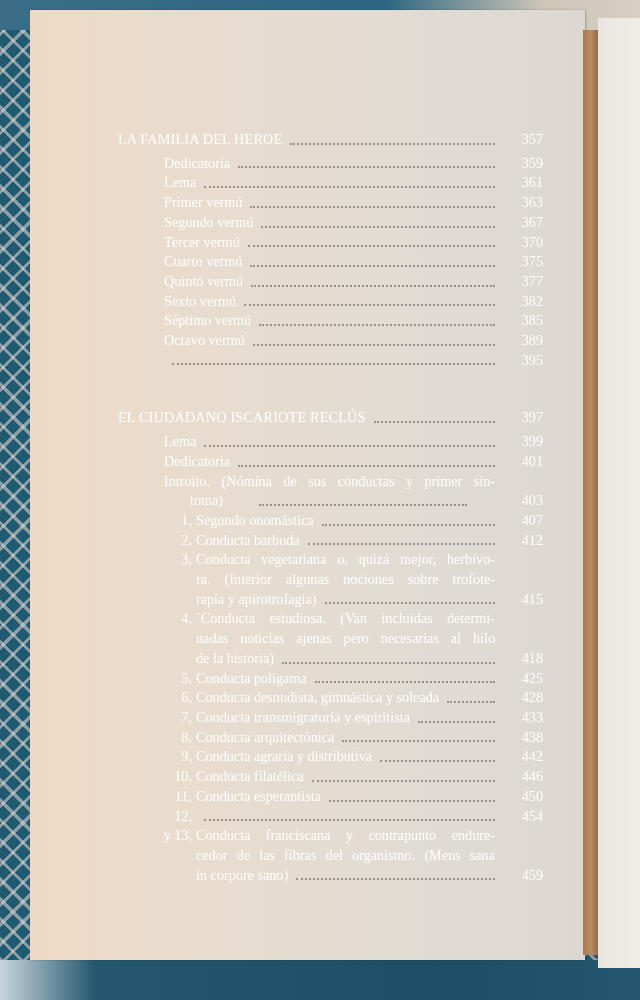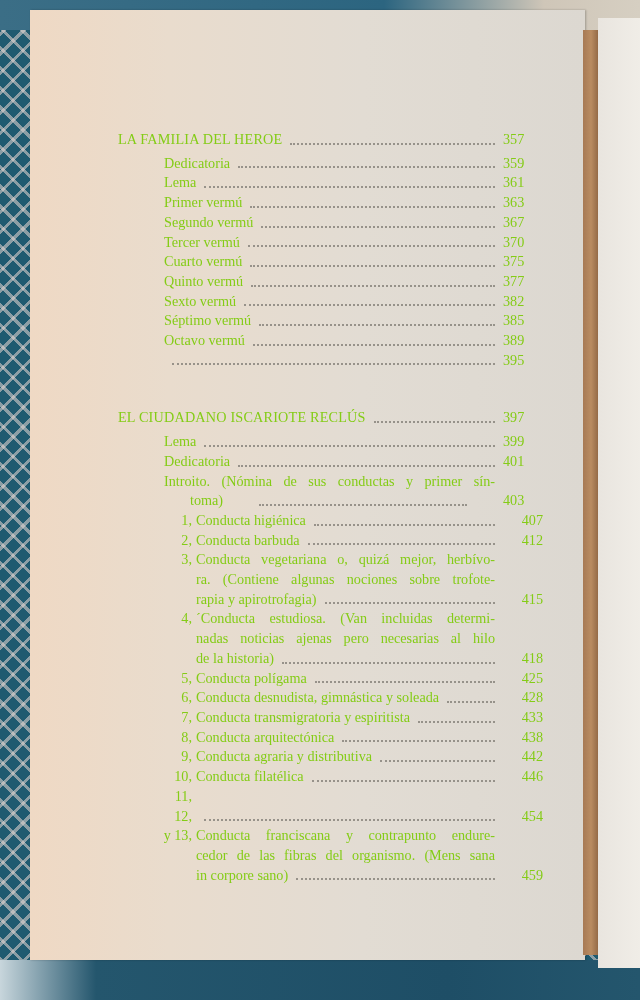--- a/index.html
+++ b/index.html
@@ -31,33 +31,33 @@
   .spine {
     position:absolute; left:583px; top:30px; width:16px; height:925px;
     background:linear-gradient(90deg,#a77a55 0%, #b98c62 50%, #8f6644 100%);
   }
   .page-right {
     position:absolute; left:598px; top:18px; width:42px; height:950px;
     background:linear-gradient(90deg,#e9e5df, #f0ede7);
   }
   .toc {
     position:absolute; left:118px; top:130px; width:425px;
-    color:#84cc16; font-size:14.2px;
+    color:#ffffff; font-size:14.2px;
   }
   .section { margin-bottom:0; }
   .section + .section { margin-top:36px; }
   .row {
     display:flex; align-items:flex-end; line-height:19.7px;
   }
   .row .label { white-space:normal; }
   .row .leader {
     flex:1; border-bottom:2px dotted #8a867e; margin:0 8px 5px 8px; min-width:18px;
     opacity:0.85;
   }
-  .row .page { width:40px; flex:none; }
+  .row .page { width:40px; text-align:right; flex:none; }
   .row.title .label { letter-spacing:0.2px; }
   .row.title { margin-bottom:4px; }
   .lvl1 { padding-left:46px; }
   .entry-multi {
     display:flex; line-height:19.7px;
   }
   .entry-multi .num {
     flex:none; text-align:right; padding-right:4px;
   }
   .entry-multi .body { flex:1; }
@@ -168,21 +168,21 @@
         <span class="page">403</span>
       </div>
     </div>
 
     <div style="padding-left:38px;">
 
       <div class="entry-multi">
         <span class="num num-col">1,</span>
         <div class="body">
             <div class="ln-last">
-              <span>Conducta higiénica</span>
+              <span>Segundo onomástica</span>
               <span class="leader"></span>
               <span class="page">407</span>
             </div>
           </div>
       </div>
 
       <div class="entry-multi">
         <span class="num num-col">2,</span>
         <div class="body">
             <div class="ln-last">
@@ -190,21 +190,21 @@
               <span class="leader"></span>
               <span class="page">412</span>
             </div>
           </div>
       </div>
 
       <div class="entry-multi">
         <span class="num num-col">3,</span>
         <div class="body">
           <span class="ln">Conducta vegetariana o, quizá mejor, herbívo-</span>
-          <span class="ln">ra. (Contiene algunas nociones sobre trofote-</span>
+          <span class="ln">ra. (Interior algunas nociones sobre trofote-</span>
           <div class="ln-last">
               <span>rapia y apirotrofagia)</span>
               <span class="leader"></span>
               <span class="page">415</span>
             </div>
         </div>
       </div>
 
       <div class="entry-multi">
         <span class="num num-col">4,</span>
@@ -280,20 +280,27 @@
             <div class="ln-last">
               <span>Conducta filatélica</span>
               <span class="leader"></span>
               <span class="page">446</span>
             </div>
           </div>
       </div>
 
       <div class="entry-multi">
         <span class="num num-col">11,</span>
+        <div class="body">
+            <div class="ln-last">
+              <span>Conducta esperantista</span>
+              <span class="leader"></span>
+              <span class="page">450</span>
+            </div>
+          </div>
       </div>
 
       <div class="entry-multi">
         <span class="num num-col">12,</span>
         <div class="body">
             <div class="ln-last">
               <span class="leader"></span>
               <span class="page">454</span>
             </div>
           </div>

